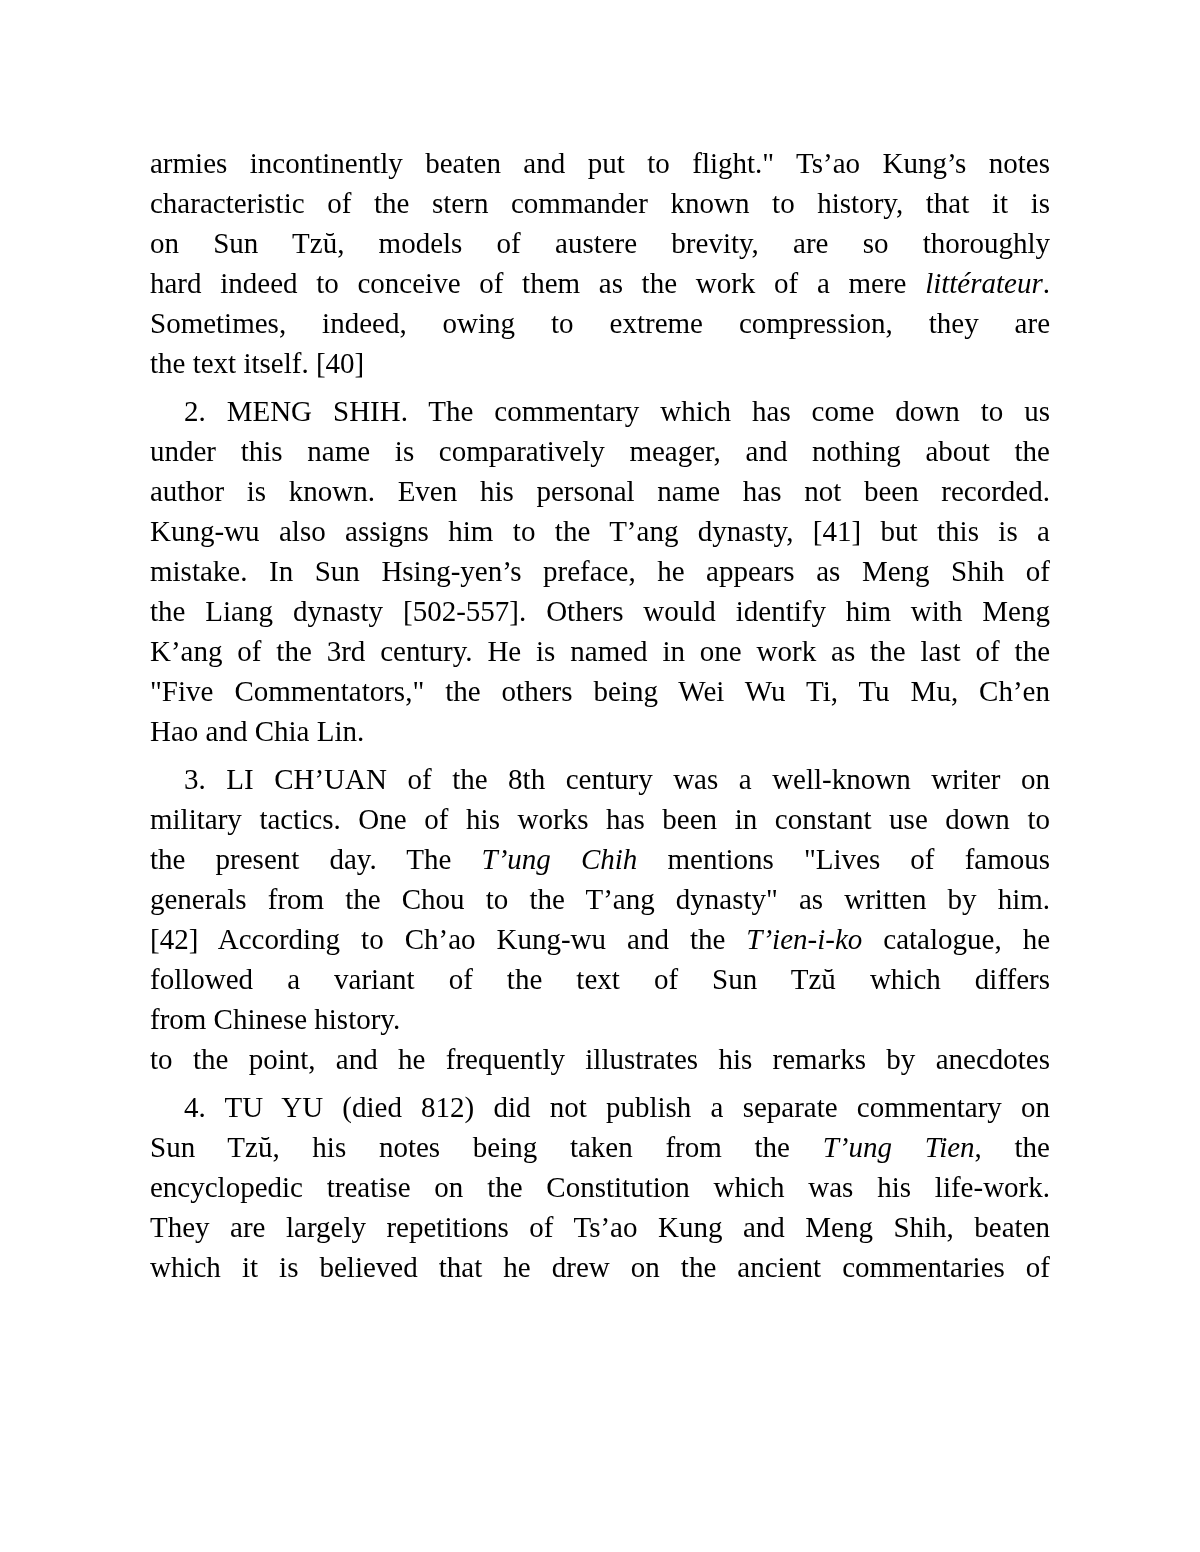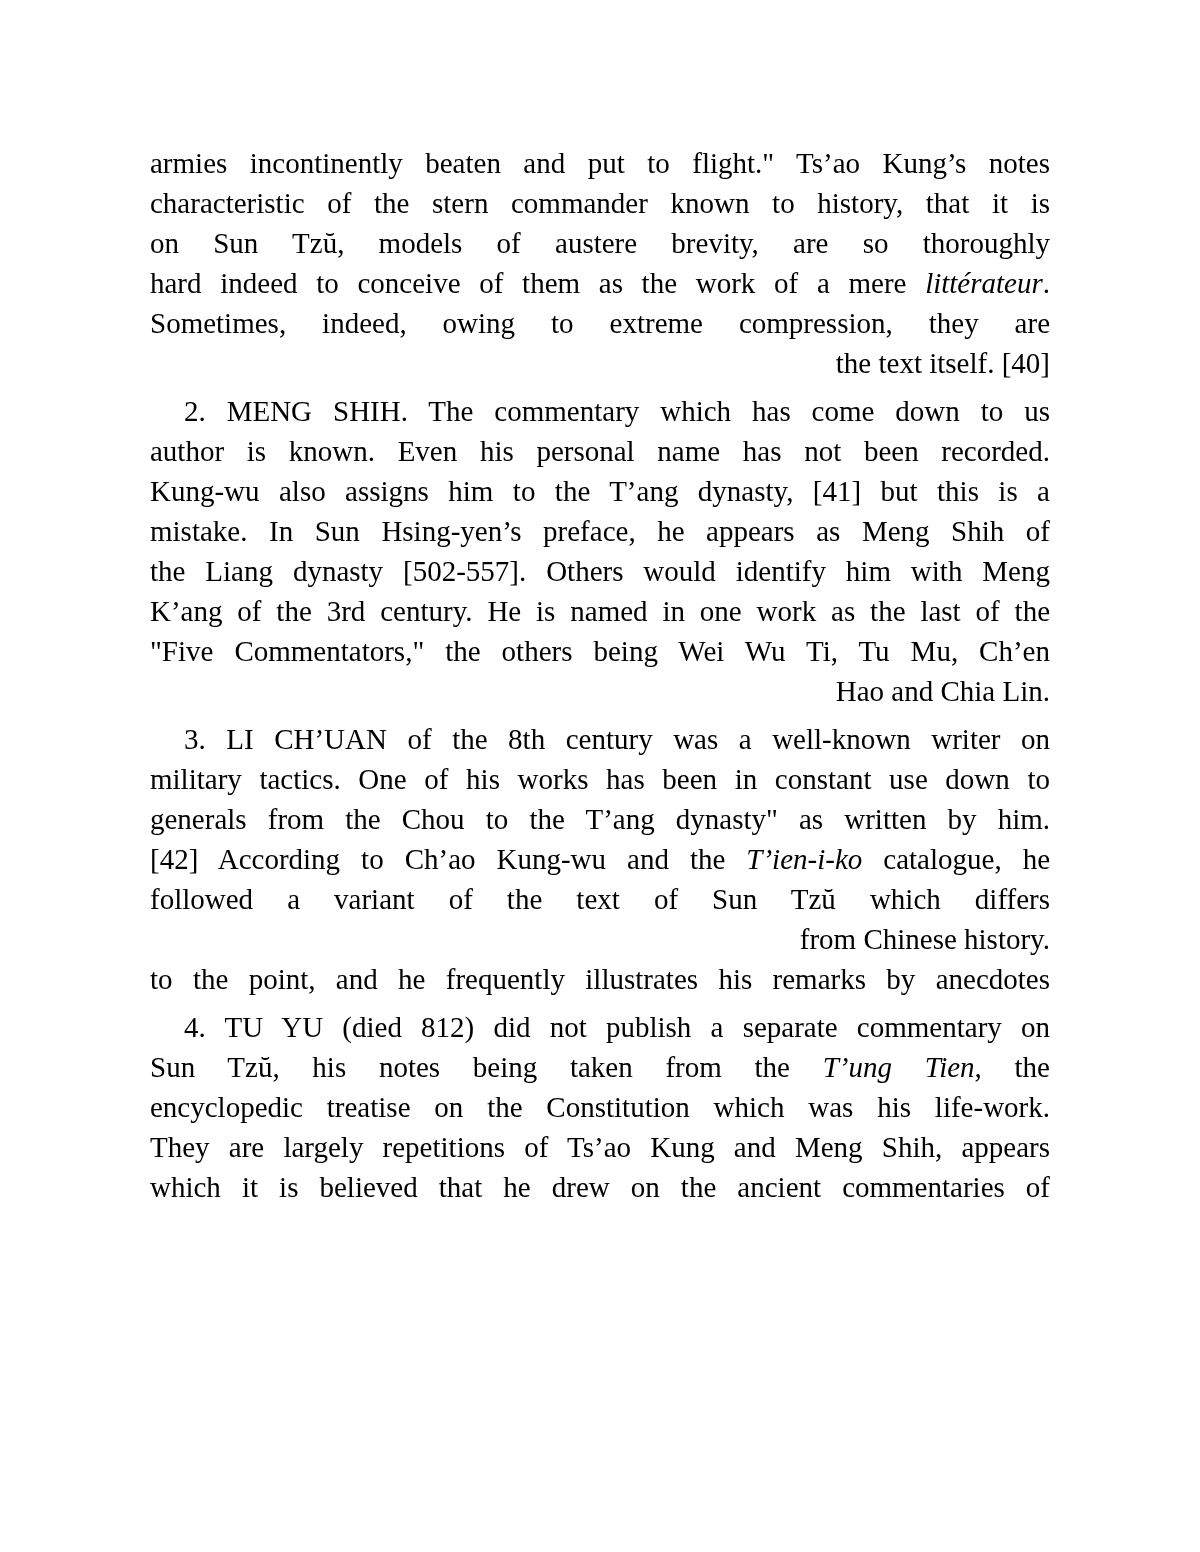--- a/index.html
+++ b/index.html
@@ -27,21 +27,21 @@
     color: #000000;
     font-size: 29px;
     line-height: 40px;
   }
   .paragraph {
     margin: 0 0 8px 0;
   }
   .line {
     height: 40px;
     overflow: hidden;
-    text-align: right;
+    text-align: left;
     white-space: normal;
   }
   .line.just {
     text-align: justify;
     text-align-last: justify;
     -moz-text-align-last: justify;
   }
   .line.indent {
     text-indent: 34px;
   }
@@ -58,38 +58,40 @@
       <div class="paragraph">
         <div class="line just"><span>armies incontinently beaten and put to flight." Ts’ao Kung’s notes</span></div>
         <div class="line just"><span>characteristic of the stern commander known to history, that it is</span></div>
         <div class="line just"><span>on Sun Tzŭ, models of austere brevity, are so thoroughly</span></div>
         <div class="line just"><span>hard indeed to conceive of them as the work of a mere </span><span class="italic">littérateur</span><span>.</span></div>
         <div class="line just"><span>Sometimes, indeed, owing to extreme compression, they are</span></div>
         <div class="line"><span>the text itself. [40]</span></div>
       </div>
       <div class="paragraph">
         <div class="line just indent"><span>2. MENG SHIH. The commentary which has come down to us</span></div>
+        <div class="line just"><span>under this name is comparatively meager, and nothing about the</span></div>
         <div class="line just"><span>author is known. Even his personal name has not been recorded.</span></div>
         <div class="line just"><span>Kung-wu also assigns him to the T’ang dynasty, [41] but this is a</span></div>
         <div class="line just"><span>mistake. In Sun Hsing-yen’s preface, he appears as Meng Shih of</span></div>
         <div class="line just"><span>the Liang dynasty [502-557]. Others would identify him with Meng</span></div>
         <div class="line just"><span>K’ang of the 3rd century. He is named in one work as the last of the</span></div>
         <div class="line just"><span>"Five Commentators," the others being Wei Wu Ti, Tu Mu, Ch’en</span></div>
         <div class="line"><span>Hao and Chia Lin.</span></div>
       </div>
       <div class="paragraph">
         <div class="line just indent"><span>3. LI CH’UAN of the 8th century was a well-known writer on</span></div>
         <div class="line just"><span>military tactics. One of his works has been in constant use down to</span></div>
+        <div class="line just"><span>the present day. The </span><span class="italic">T’ung Chih</span><span> mentions "Lives of famous</span></div>
         <div class="line just"><span>generals from the Chou to the T’ang dynasty" as written by him.</span></div>
         <div class="line just"><span>[42] According to Ch’ao Kung-wu and the </span><span class="italic">T’ien-i-ko</span><span> catalogue, he</span></div>
         <div class="line just"><span>followed a variant of the text of Sun Tzŭ which differs</span></div>
         <div class="line"><span>from Chinese history.</span></div>
         <div class="line just"><span>to the point, and he frequently illustrates his remarks by anecdotes</span></div>
       </div>
       <div class="paragraph">
         <div class="line just indent"><span>4. TU YU (died 812) did not publish a separate commentary on</span></div>
         <div class="line just"><span>Sun Tzŭ, his notes being taken from the </span><span class="italic">T’ung Tien</span><span>, the</span></div>
         <div class="line just"><span>encyclopedic treatise on the Constitution which was his life-work.</span></div>
-        <div class="line just"><span>They are largely repetitions of Ts’ao Kung and Meng Shih, appears</span></div>
+        <div class="line just"><span>They are largely repetitions of Ts’ao Kung and Meng Shih, beaten</span></div>
         <div class="line just"><span>which it is believed that he drew on the ancient commentaries of</span></div>
       </div>
     </div>
 </div>
 
 </body></html>

